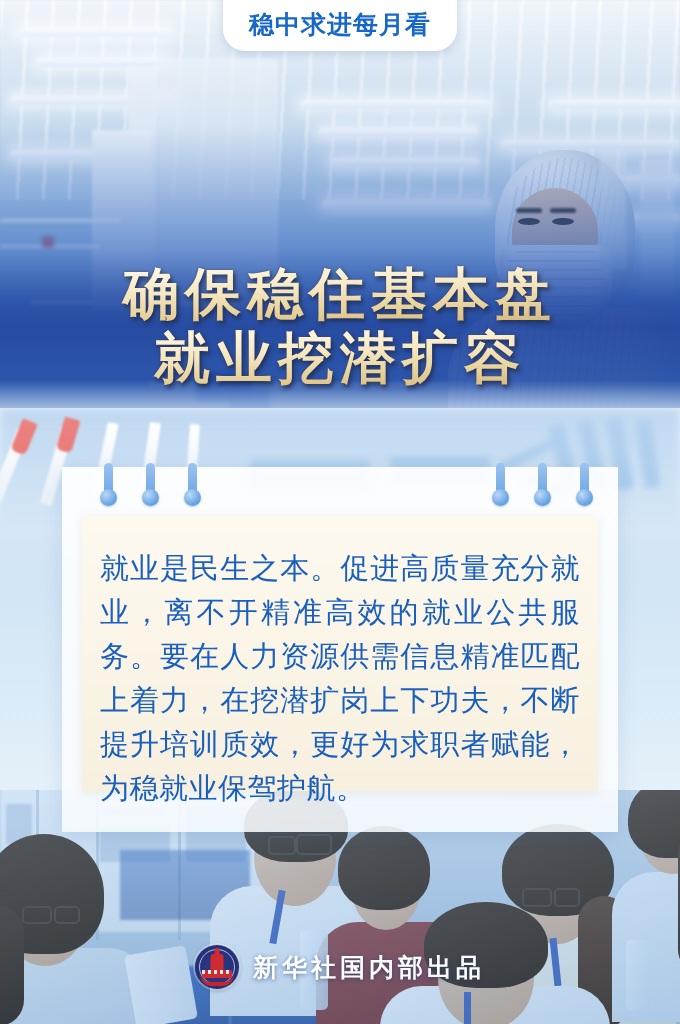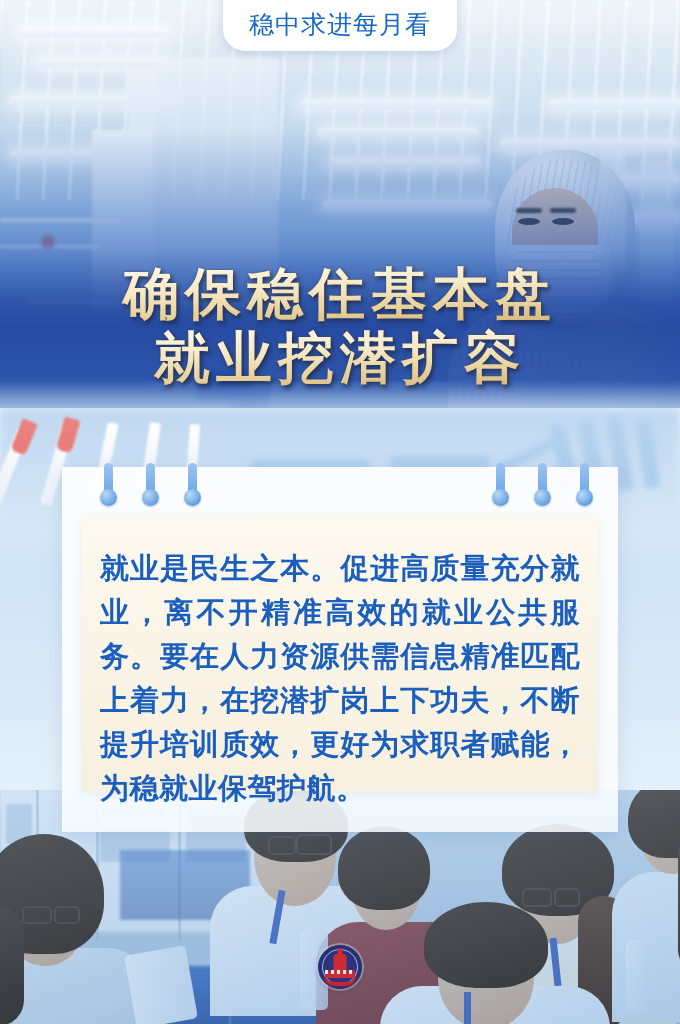--- a/index.html
+++ b/index.html
@@ -60,21 +60,21 @@
   .top-wash2{ position:absolute; left:0; top:250px; width:680px; height:170px; pointer-events:none;
     background:linear-gradient(180deg,rgba(25,74,170,.0),rgba(25,74,170,.42) 45%,rgba(40,100,190,.25));
     mix-blend-mode:multiply; }
   .top-fadebottom{ position:absolute;left:0;top:380px;width:680px;height:46px;pointer-events:none;
     background:linear-gradient(180deg,rgba(255,255,255,0),rgba(226,239,250,.92)); }
 
   
   .badge { position:absolute; left:50%; transform:translateX(-50%); top:-16px;
     min-width:232px; padding:24px 26px 10px; background:#ffffff; border-radius:0 0 22px 22px;
     box-shadow:0 3px 10px rgba(40,80,150,.18); text-align:center; z-index:40; }
-  .badge span { font-size:25px; font-weight:400; letter-spacing:1px; color:#1667c8;
+  .badge span { font-size:25px; font-weight:700; letter-spacing:1px; color:#1667c8;
     text-shadow:0 1px 0 rgba(255,255,255,.7); }
 
   
   .ribbon { position:absolute; left:60px; top:213px; width:142px; height:46px; z-index:30;
     background:linear-gradient(100deg,#1043c8 0%,#1b57dd 55%,#1547cf 100%);
     clip-path:polygon(0 0,100% 0,100% 100%,94% 78%,6% 78%,0 100%);
     box-shadow:0 2px 6px rgba(10,40,110,.35); }
   .ribbon span { position:absolute; left:0; top:4px; width:100%; text-align:center;
     font-family:"Liberation Serif","DejaVu Serif",serif; font-size:22px; font-weight:700;
     color:#fdfdfd; letter-spacing:2px; text-shadow:0 1px 2px rgba(0,20,70,.5); }
@@ -137,21 +137,21 @@
     background:radial-gradient(circle at 35% 32%,#bcd9f7,#5f9fe0 72%);
     box-shadow:0 1px 2px rgba(40,90,150,.35); }
 
   .card-frame { position:absolute; left:62px; top:467px; width:556px; height:365px; z-index:20;
     background:linear-gradient(180deg,rgba(255,255,255,.92),rgba(248,252,255,.88));
     box-shadow:0 4px 18px rgba(50,100,160,.14); }
   .card-inner { position:absolute; left:82px; top:516px; width:516px; height:275px; z-index:22;
     background:linear-gradient(180deg,#fdf9ef 0%,#faf4e6 55%,#f7f0df 100%);
     box-shadow:0 2px 10px rgba(120,110,80,.10); }
   .card-text { position:absolute; left:100px; top:546px; width:480px; z-index:24;
-    font-family:"Liberation Serif","DejaVu Serif",serif; font-size:29px; font-weight:700;
+    font-family:"Liberation Serif","DejaVu Serif",serif; font-size:29px; font-weight:400;
     line-height:44px; letter-spacing:.5px; color:#1a5fbd; text-align:justify; }
 
   
   .footer { position:absolute; left:0; top:938px; width:680px; height:58px; z-index:30;
     display:flex; align-items:center; justify-content:center; gap:14px; }
   .logo { position:relative; width:44px; height:44px; border-radius:50%;
     background:radial-gradient(circle at 50% 50%,#2b3a86 0%,#26317a 62%,#1d2766 100%);
     box-shadow:0 0 0 2px rgba(255,255,255,.35), 0 1px 4px rgba(10,25,70,.5); overflow:hidden; }
   .logo .ring { position:absolute; inset:4px; border:1.5px solid rgba(225,232,250,.75); border-radius:50%; }
   .logo .tower { position:absolute; left:50%; top:9px; transform:translateX(-50%);
@@ -367,15 +367,16 @@
   <div class="card-text">就业是民生之本。促进高质量充分就业，离不开精准高效的就业公共服务。要在人力资源供需信息精准匹配上着力，在挖潜扩岗上下功夫，不断提升培训质效，更好为求职者赋能，为稳就业保驾护航。</div>
 
   <div class="footer">
     <div class="logo">
       <div class="ring"></div>
       <div class="tower"></div>
       <div class="base"></div>
       <div class="strip"></div>
       <div class="arc"></div>
     </div>
+    <div class="footer-text">新华社国内部出品</div>
   </div>
 
 </div>
 
 </body></html>

